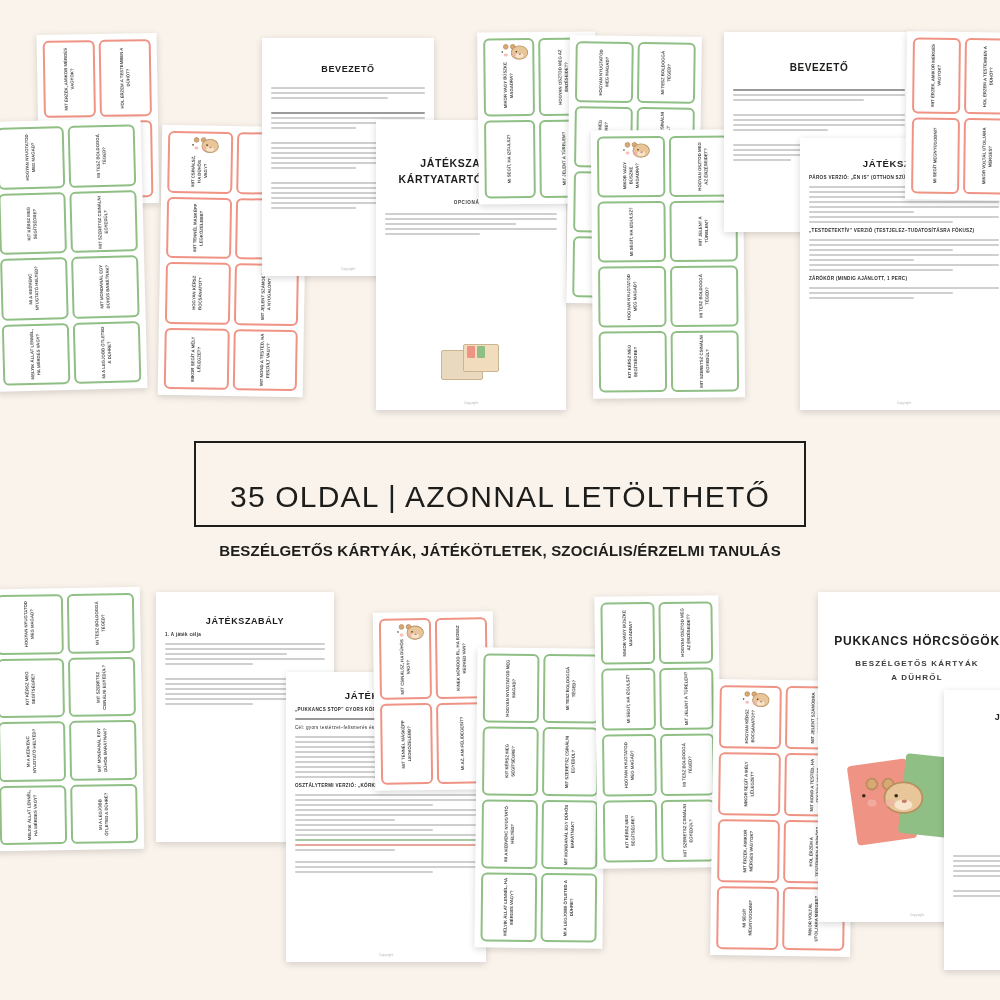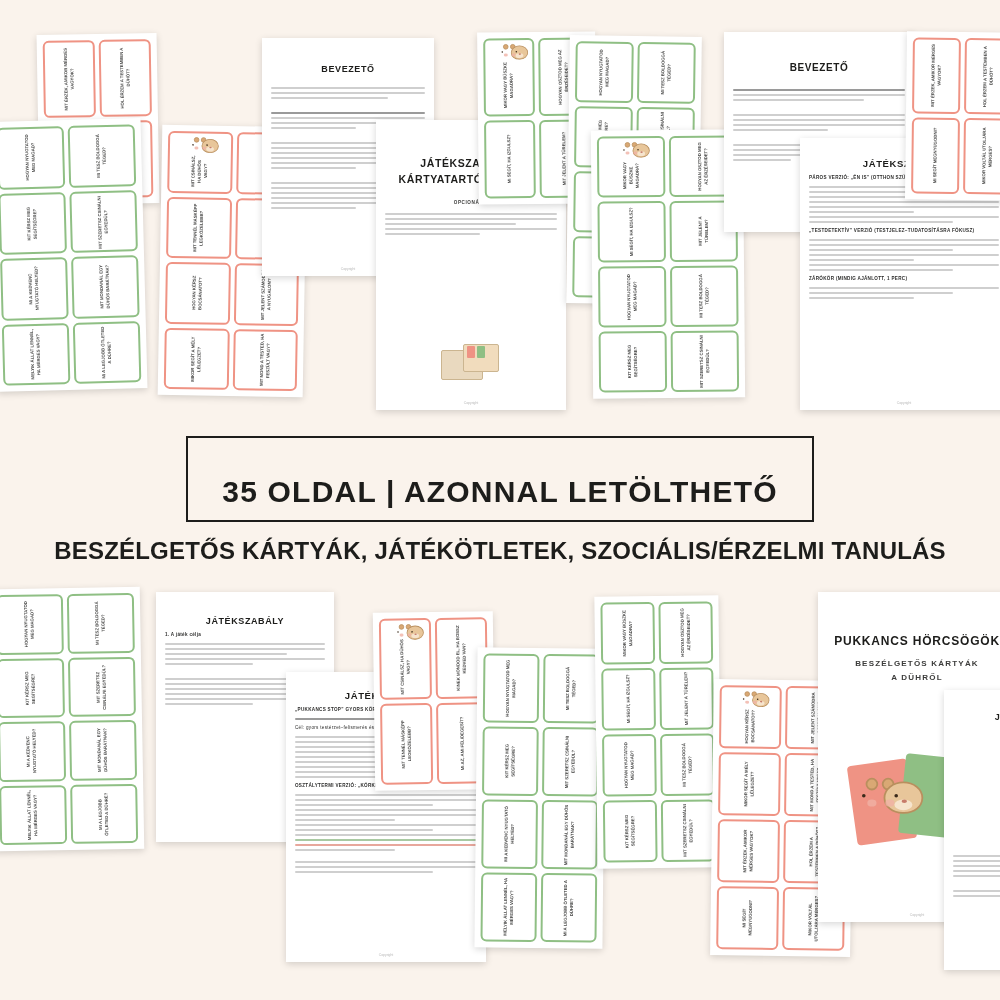--- a/index.html
+++ b/index.html
@@ -26,29 +26,29 @@
     align-items:center;
     justify-content:center;
   }
   .banner-box {
     border:2px solid #1d1d1b;
     padding:9px 34px 11px 34px;
     background:#faf3ec;
   }
   .banner-title {
     font-size:30px;
-    font-weight:700;
+    font-weight:400;
     letter-spacing:1.2px;
     color:#1d1d1b;
     white-space:nowrap;
     margin-top:28px;
   }
   .banner-sub {
     margin-top:15px;
-    font-size:24px;
+    font-size:15px;
     font-weight:700;
     letter-spacing:0.2px;
     color:#1d1d1b;
     white-space:nowrap;
   }
 
   
   .sheet {
     position:absolute;
     background:#ffffff;

